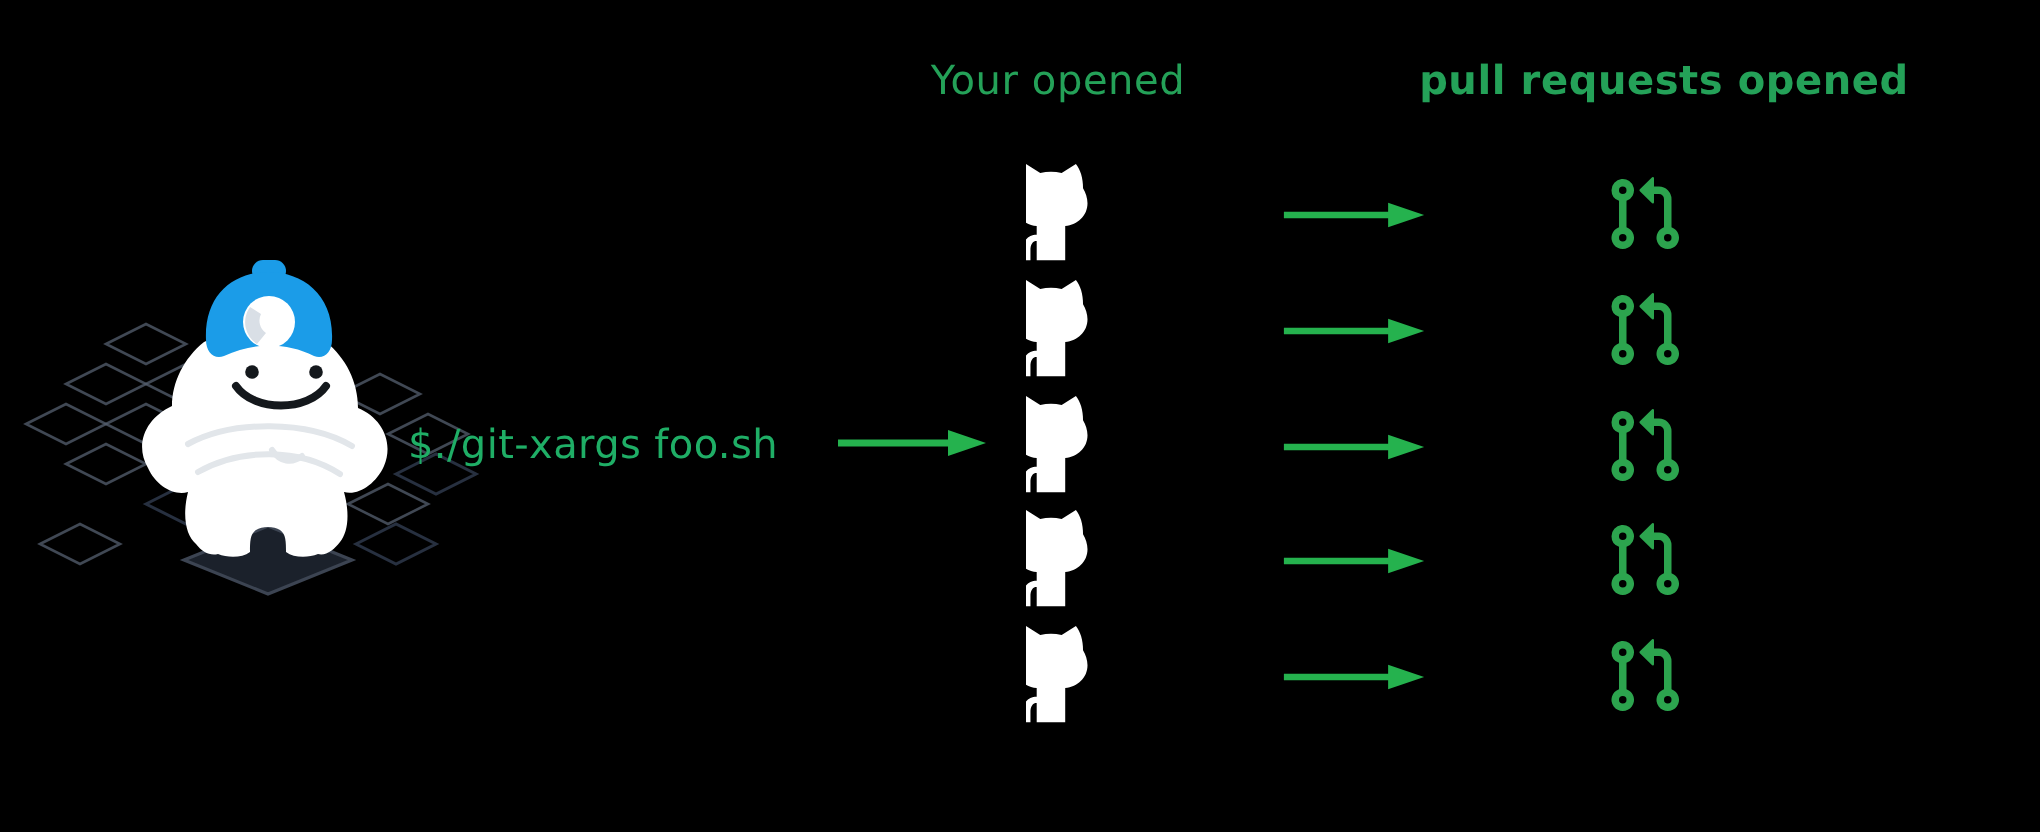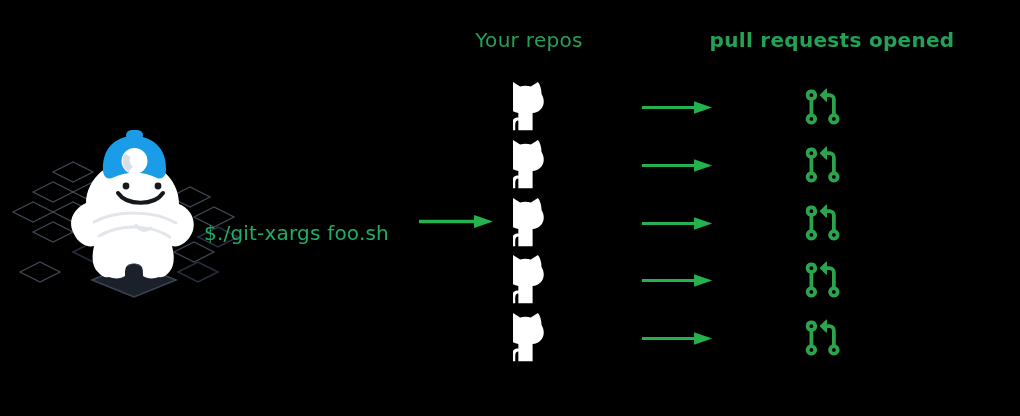--- a/index.html
+++ b/index.html
@@ -20,21 +20,21 @@
     position:relative;width:1020px;height:416px;background:var(--bg);
     overflow:hidden;font-family:"DejaVu Sans",sans-serif;
   }
   .col-header{
     position:absolute;top:28px;transform:translateX(-50%);
     color:var(--green-label);font-size:20px;letter-spacing:.3px;white-space:nowrap;
   }
   #hdr-repos{left:529px;}
   #hdr-prs{left:832px;font-weight:bold;}
   .command-label{
-    position:absolute;left:204px;top:221px;
+    position:absolute;left:204px;top:210px;
     color:var(--green-command);font-size:20px;letter-spacing:.2px;white-space:nowrap;
   }
   .command-arrow{position:absolute;left:418px;top:213px;width:76px;height:17px;}
   .arrow-line{stroke:var(--green-arrow);stroke-width:3.4;}
   .arrow-head{fill:var(--green-arrow);}
   .flow-rows{position:absolute;left:0;top:83px;width:1020px;display:flex;flex-direction:column;gap:9.8px;}
   .flow-row{position:relative;width:1020px;height:48px;}
   .repo-icon{position:absolute;left:513px;top:-1px;width:41px;height:50px;color:var(--icon-white);}
   .mid-arrow{position:absolute;left:641px;top:16px;width:72px;height:17px;}
   .pr-icon{position:absolute;left:802px;top:4px;width:40px;height:40px;color:var(--green-pr);}
@@ -126,21 +126,21 @@
       <circle class="face" cx="158" cy="61" r="3.4"></circle>
       <path class="smile" d="M118,68 C127,81 154,81 163,68"></path>
     </g>
   </svg>
 
   <div class="command-label">$./git-xargs foo.sh</div>
   <svg class="command-arrow" viewBox="0 0 76 17">
     <use href="#arrow-right"></use>
   </svg>
 
-  <div class="col-header" id="hdr-repos">Your repos</div>
+  <div class="col-header" id="hdr-repos">Your opened</div>
   <div class="col-header" id="hdr-prs">pull requests opened</div>
 
   <div class="flow-rows" id="rows">
     <div class="flow-row">
       <svg class="repo-icon" viewBox="9 1 46 56">
           <use href="#octocat"></use>
         </svg>
       <svg class="mid-arrow" viewBox="0 0 76 17">
           <use href="#arrow-right"></use>
         </svg>

